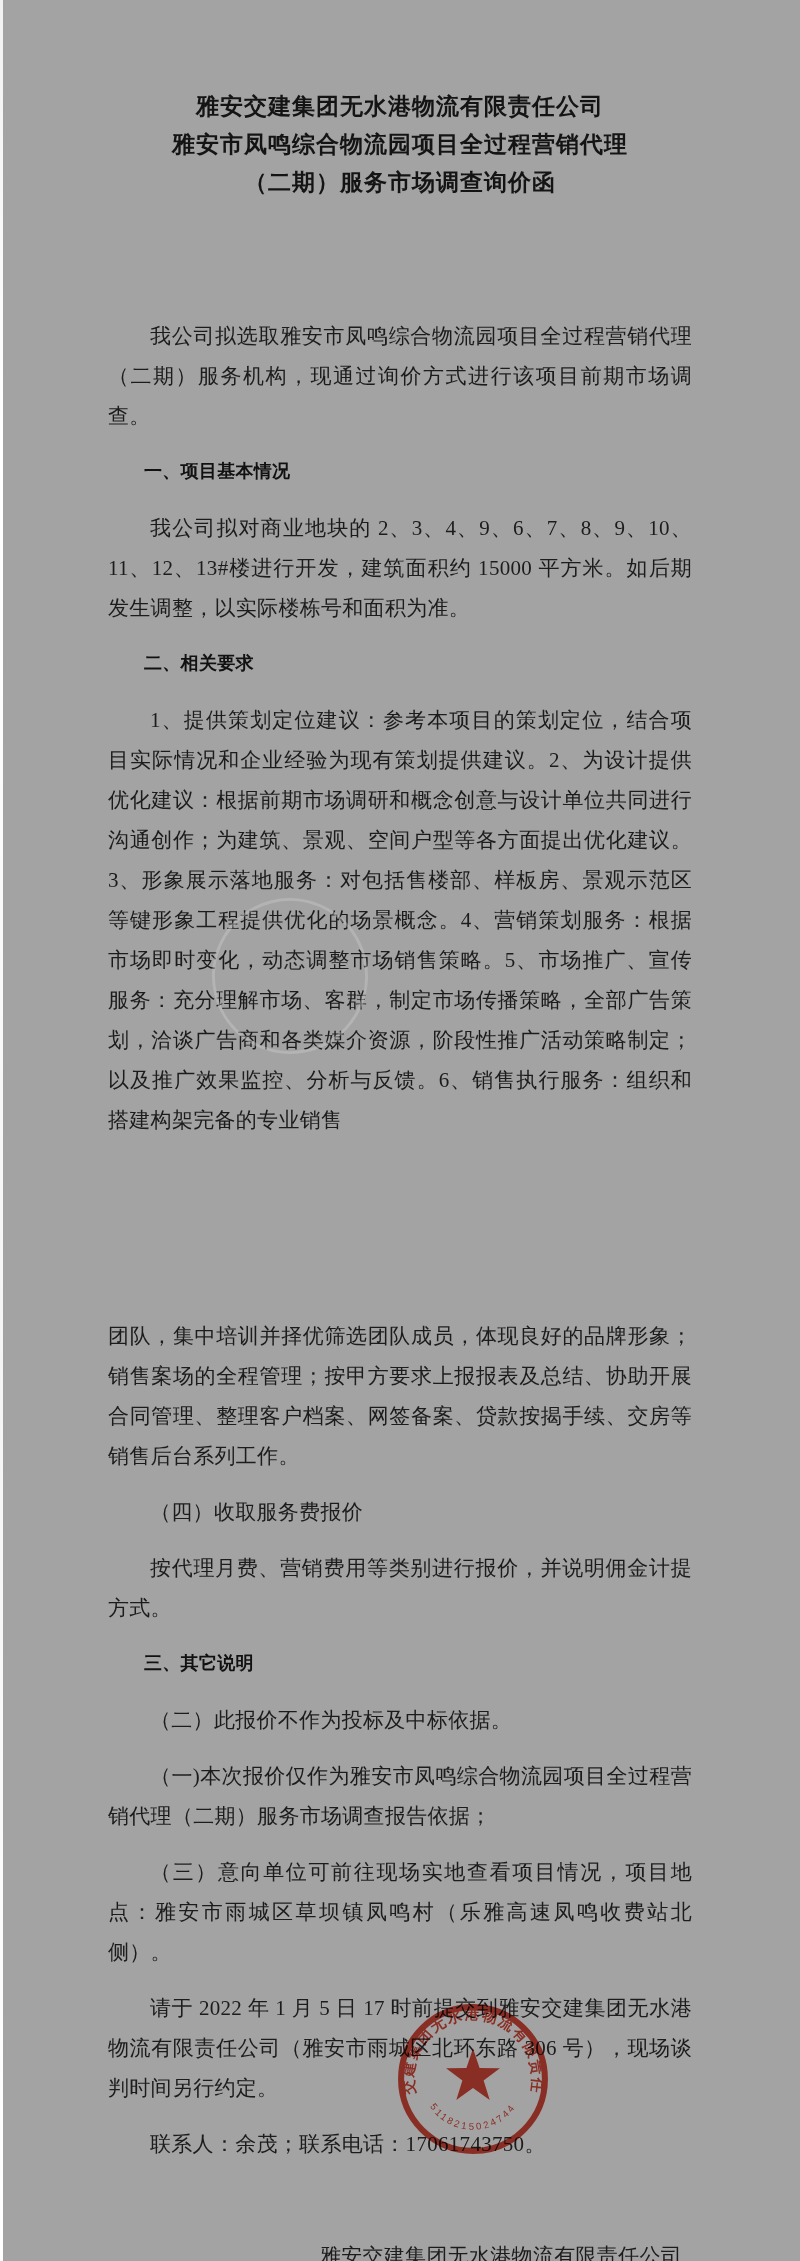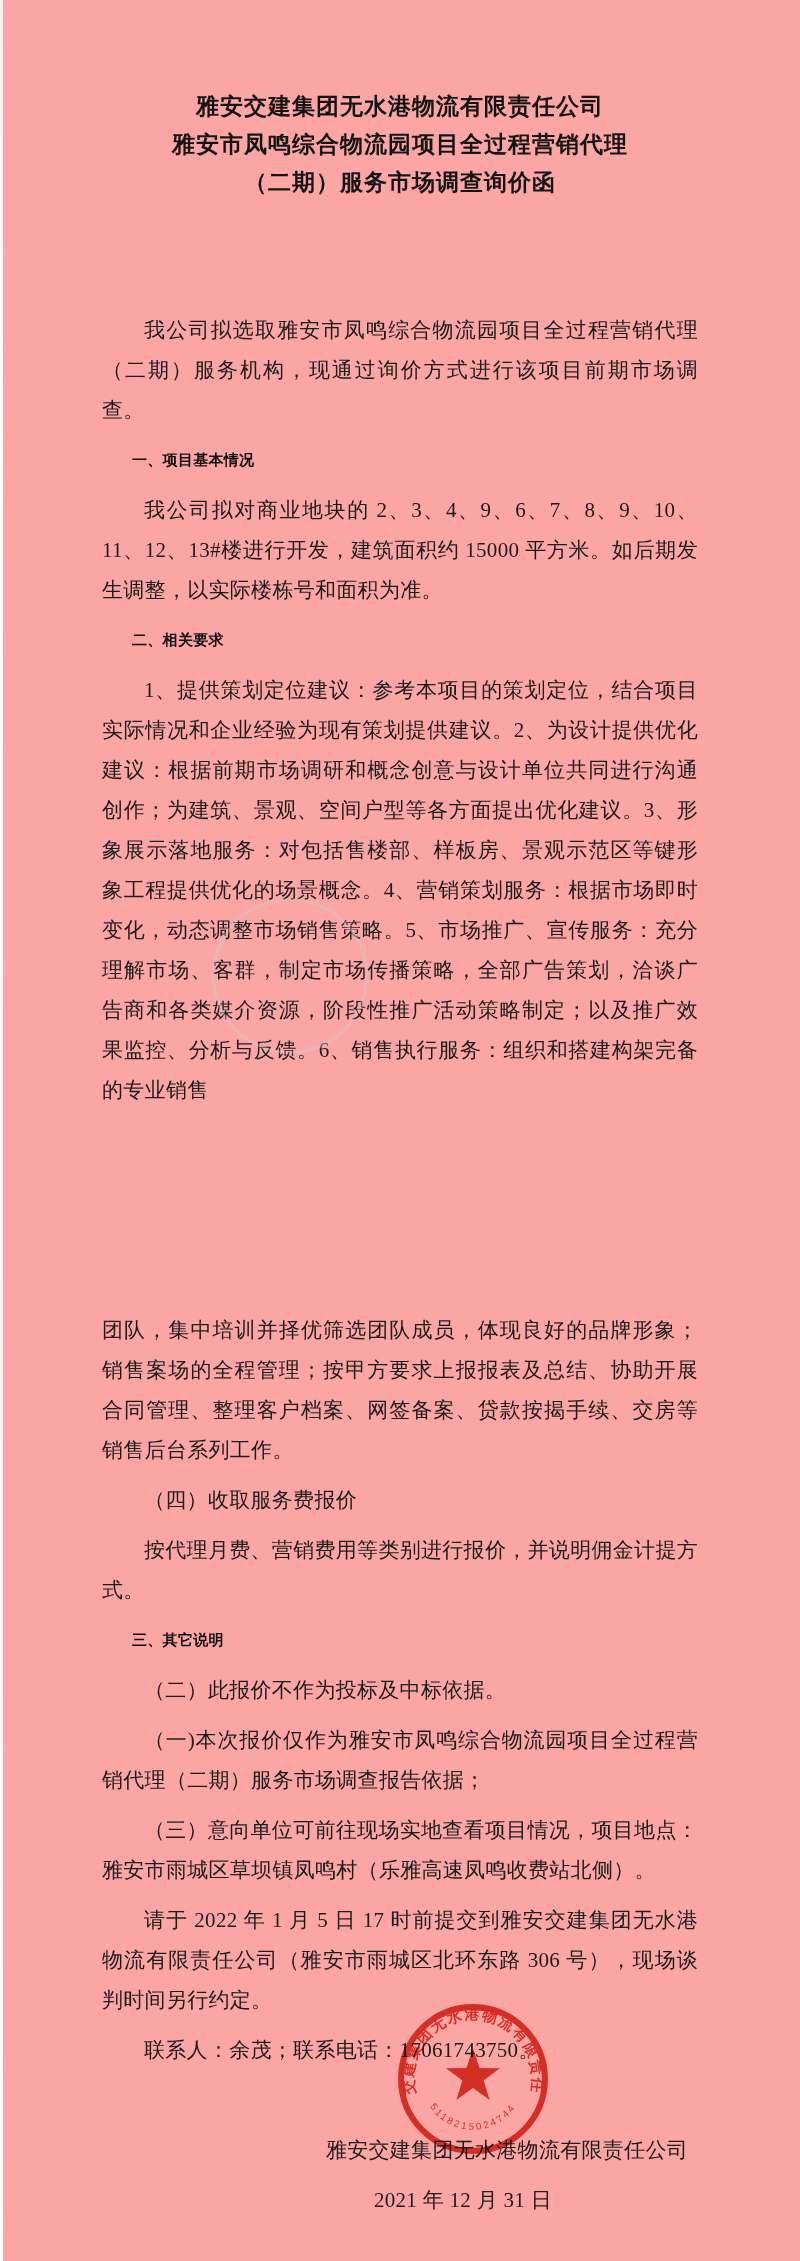--- a/index.html
+++ b/index.html
@@ -1,21 +1,21 @@
 <!DOCTYPE html>
 <html><head>
 <meta charset="utf-8">
 <style>
   html, body { margin: 0; padding: 0; background: #ffffff; }
   .page {
     position: relative;
     width: 800px;
     height: 2261px;
     margin: 0 auto;
-    background: #fca5a5;
+    background: #a3a3a3;
     font-family: "Liberation Serif", serif;
     color: #1c1c1c;
     overflow: hidden;
   }
   
   .page::before {
     content: "";
     position: absolute;
     left: 0; top: 0; bottom: 0;
     width: 3px;
@@ -41,26 +41,26 @@
     left: 92px;
     width: 616px;
     font-size: 21px;
     line-height: 40px;
     text-align: justify;
     letter-spacing: 0.3px;
   }
   #page1-body { top: 300px; }
   #page2-body { top: 1300px; }
 
-  .body-block p { margin: 10px; }
+  .body-block p { margin: 16px; }
   .indent { text-indent: 2em; }
   .heading {
-    font-family: Liberation Serif, serif;
+    font-family: Liberation Mono, monospace;
     font-weight: bold;
-    font-size: 15px;
+    font-size: 18px;
     text-indent: 2em;
     color: #111;
   }
   .kaiti { text-indent: 2em; }
 
   .contact-line { margin-top: 40px; }
 
   .signature-company { text-align: right; padding-right: 10px; }
   .signature-date { text-align: right; padding-right: 146px; }
 

